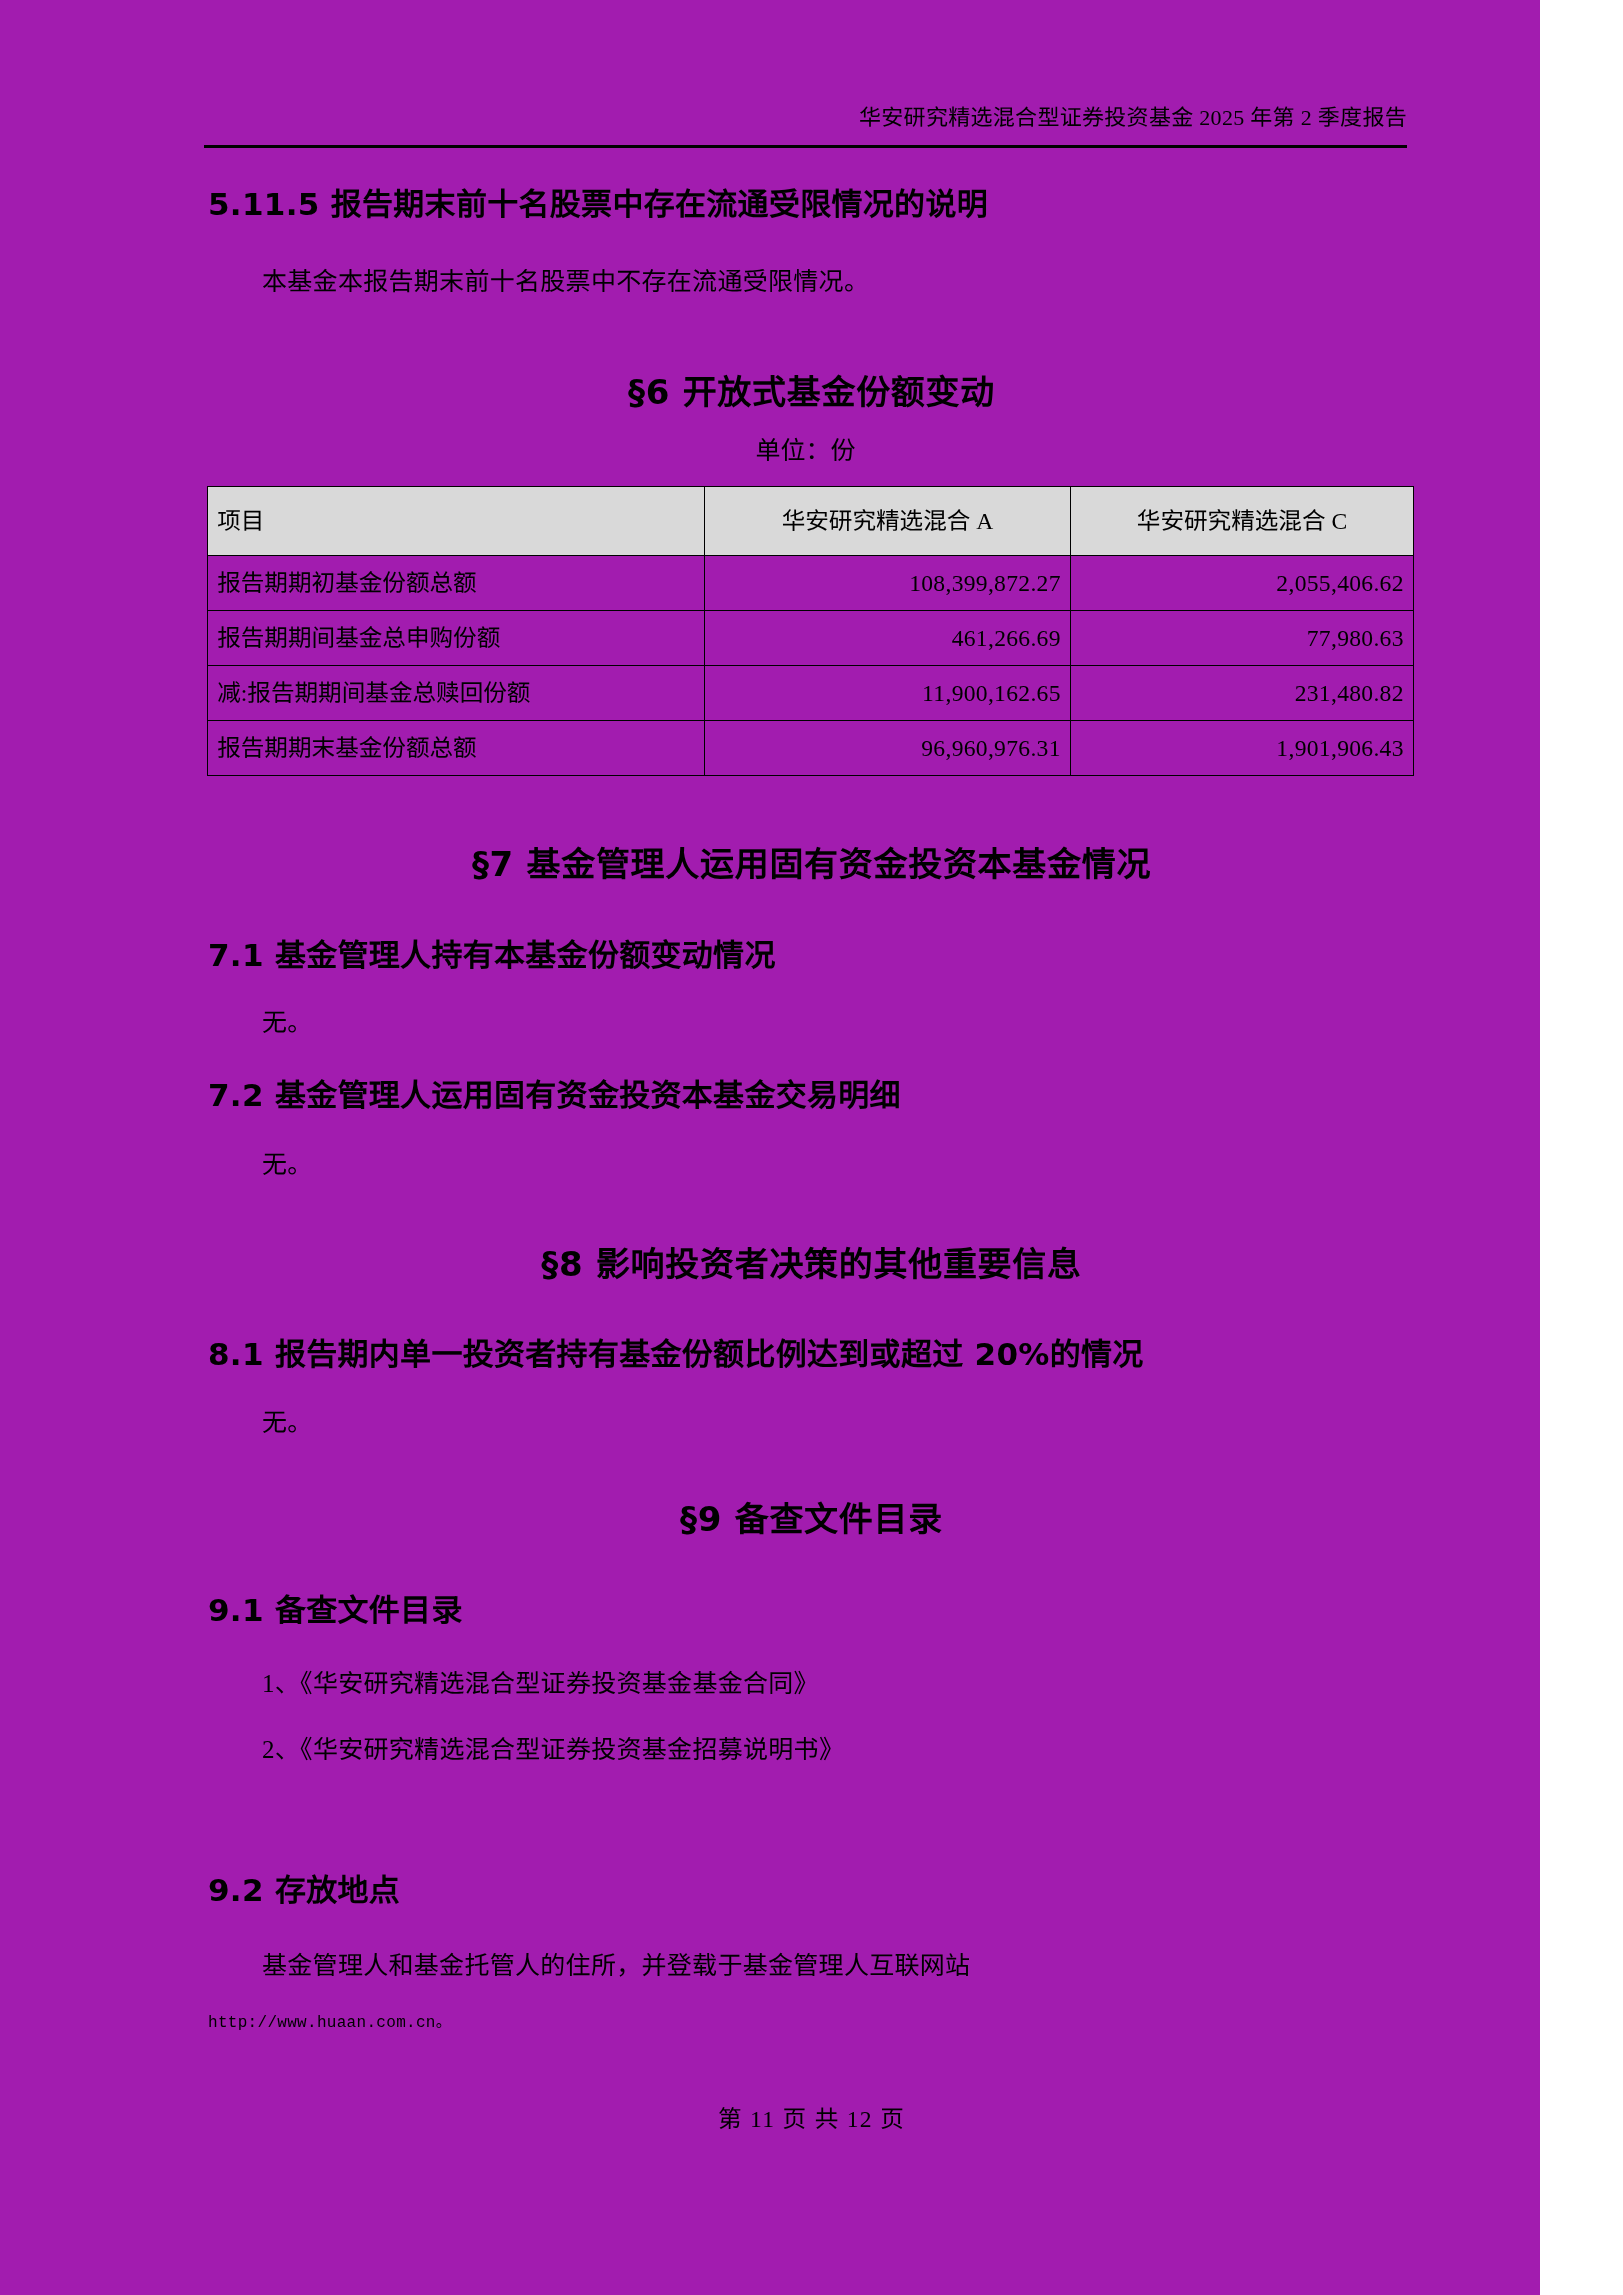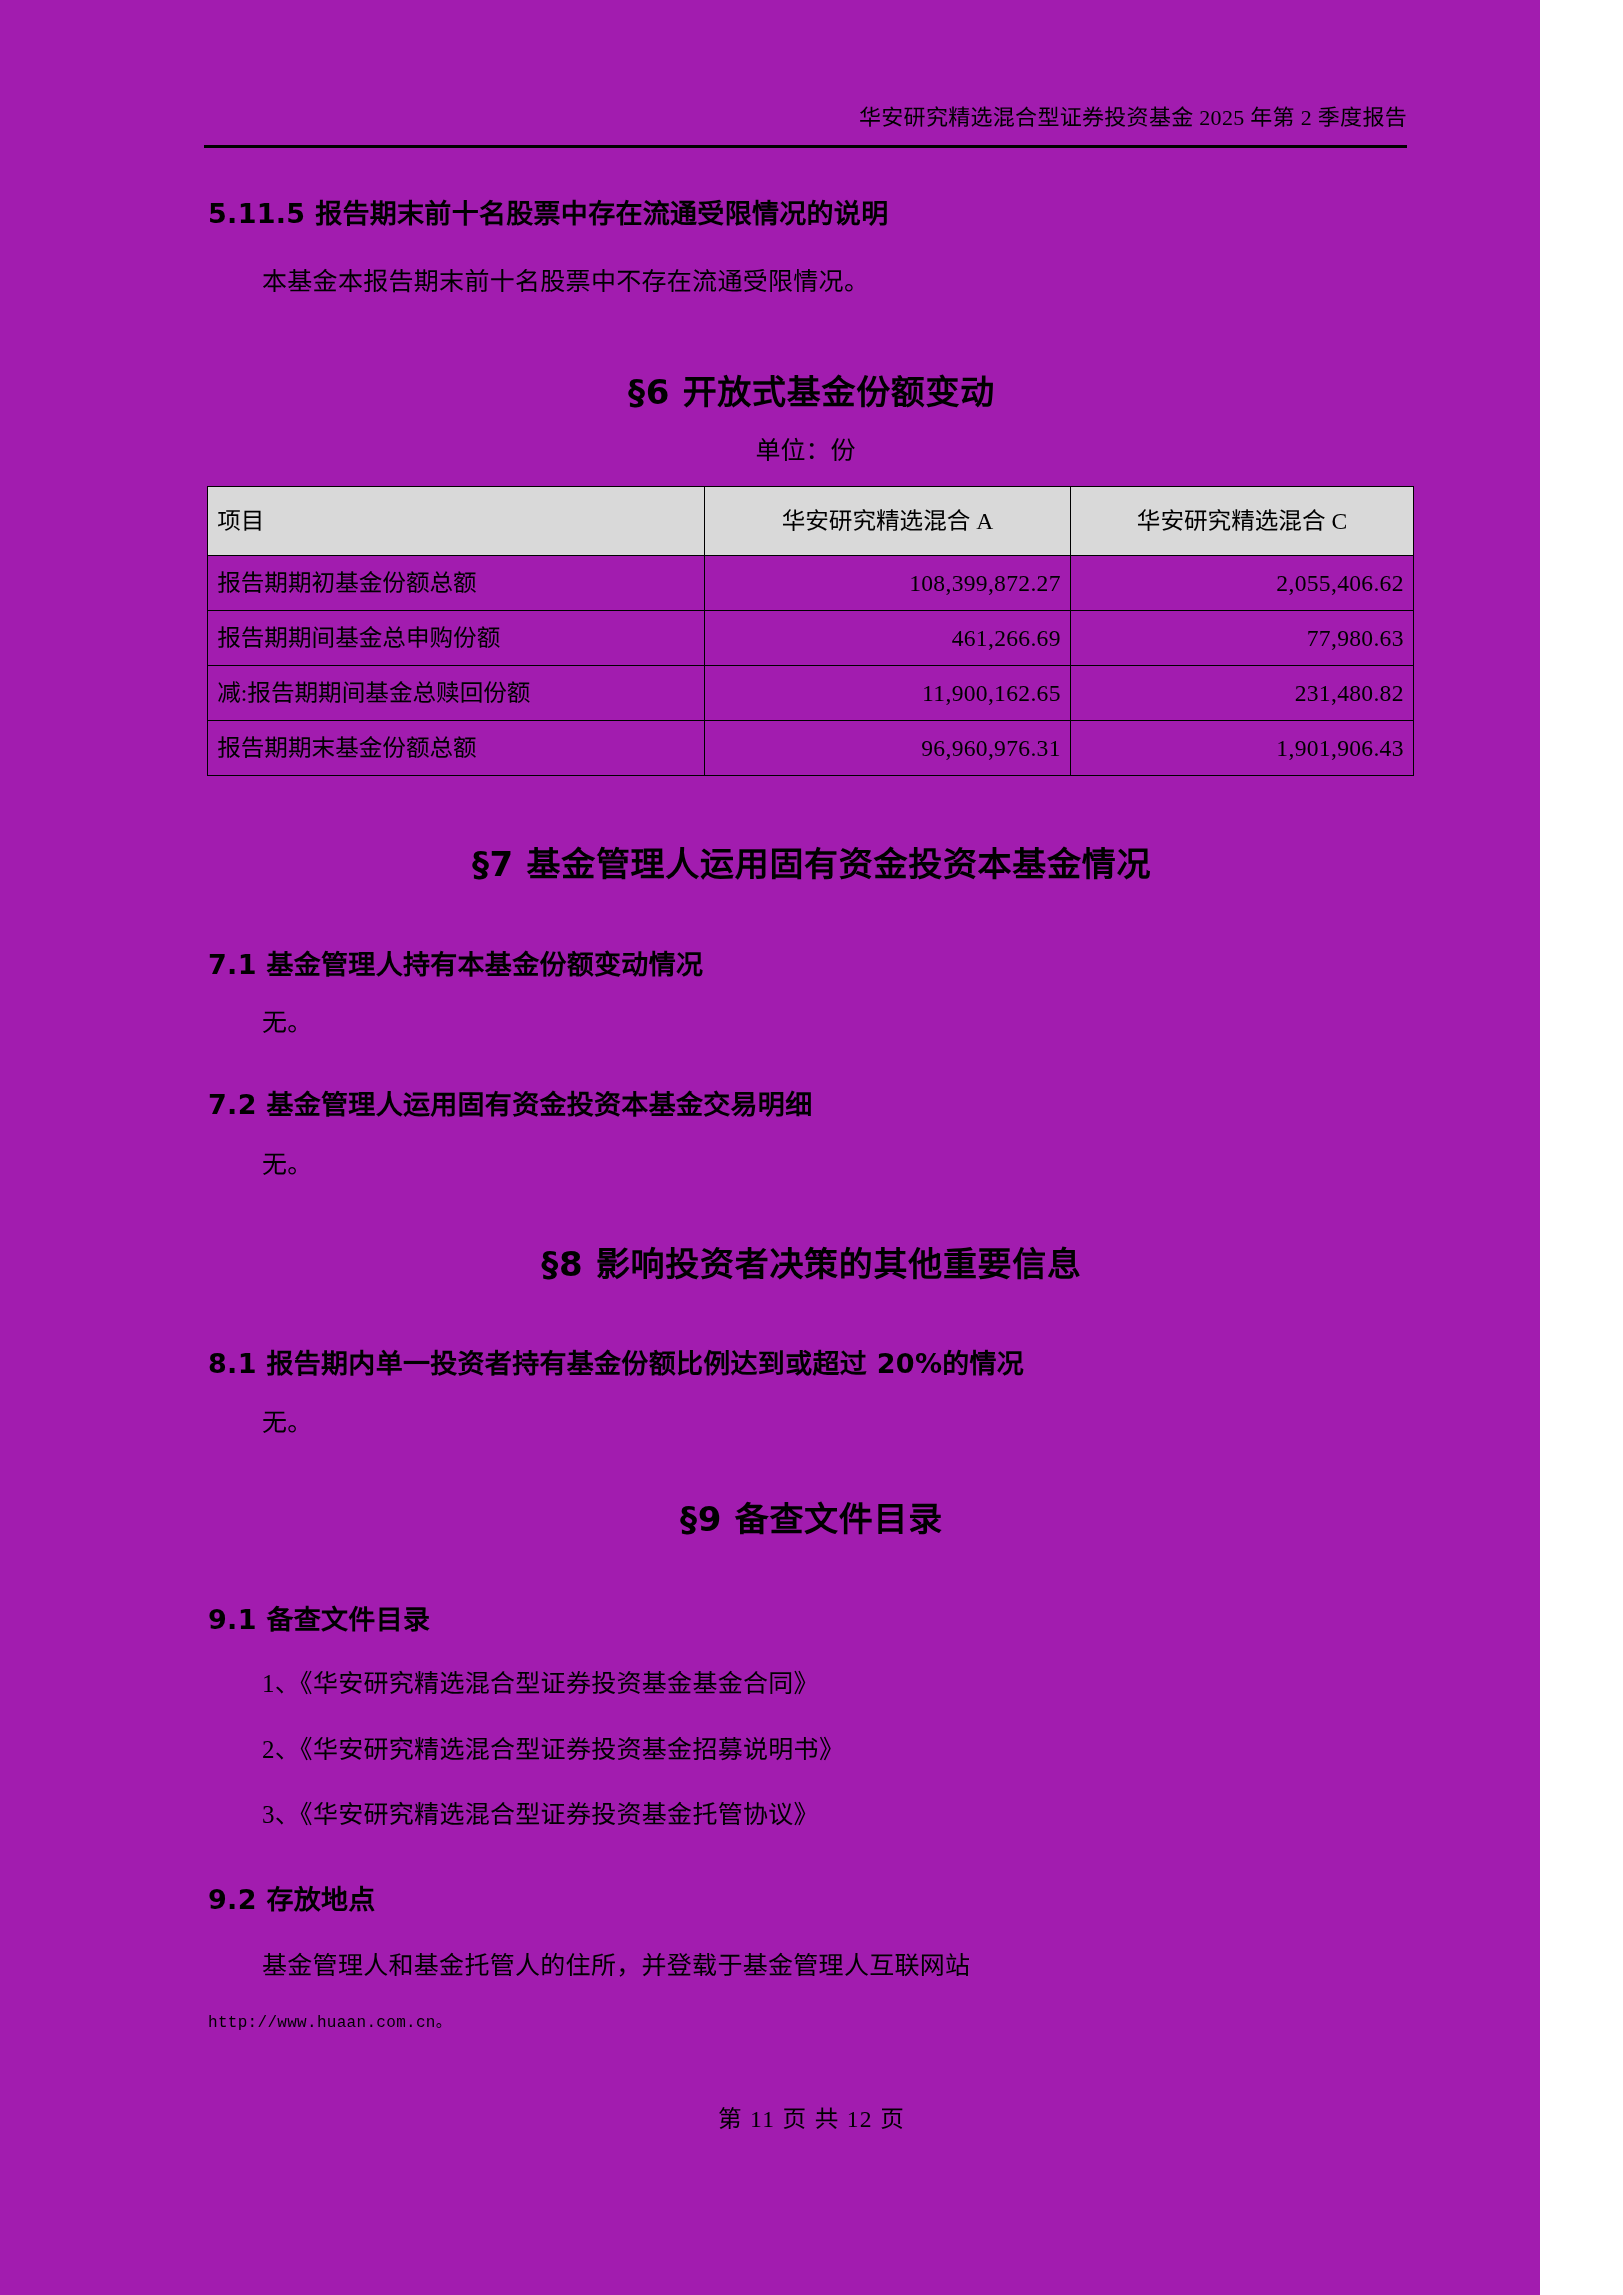--- a/index.html
+++ b/index.html
@@ -39,25 +39,24 @@
     height: 3.3px;
     background: #000000;
   }
 
   
   .h-sub {
     position: absolute;
     left: 208px;
     font-family: "DejaVu Sans", "Liberation Sans", sans-serif;
     font-weight: bold;
-    font-size: 27px;
+    font-size: 31px;
     line-height: 1.25;
     letter-spacing: 0.3px;
     white-space: nowrap;
-    margin-top: 12px;
   }
   .h-section {
     position: absolute;
     left: 0;
     width: 1623px;
     text-align: center;
     font-family: "DejaVu Sans", "Liberation Sans", sans-serif;
     font-weight: bold;
     font-size: 34px;
     line-height: 1.25;
@@ -211,21 +210,20 @@
   <div class="p-body" style="top:1146px;">无。</div>
 
   <div class="h-section" style="top:1243px;">§8 影响投资者决策的其他重要信息</div>
   <div class="h-sub" style="top:1335px;">8.1 报告期内单一投资者持有基金份额比例达到或超过 20%的情况</div>
   <div class="p-body" style="top:1404px;">无。</div>
 
   <div class="h-section" style="top:1498px;">§9 备查文件目录</div>
   <div class="h-sub" style="top:1591px;">9.1 备查文件目录</div>
   <div class="p-body" style="top:1665px;">1、《华安研究精选混合型证券投资基金基金合同》</div>
   <div class="p-body" style="top:1731px;">2、《华安研究精选混合型证券投资基金招募说明书》</div>
-  <div class="p-body" style="top:1796px;">3、《华安研究精选混合型证券投资基金托管协议》</div>
 
   <div class="h-sub" style="top:1871px;">9.2 存放地点</div>
   <div class="p-body" style="top:1947px;">基金管理人和基金托管人的住所，并登载于基金管理人互联网站</div>
   <div class="p-mono" style="top:2012px;">http://www.huaan.com.cn。</div>
 
   <div class="footer">第 11 页 共 12 页</div>
 
 </div>
 
 

